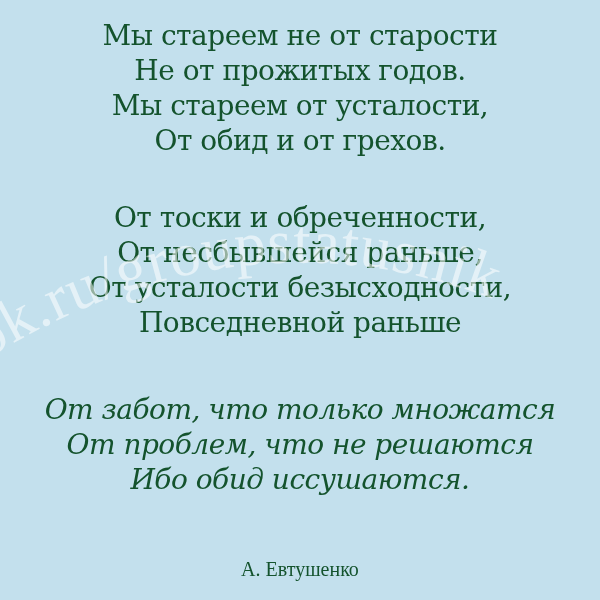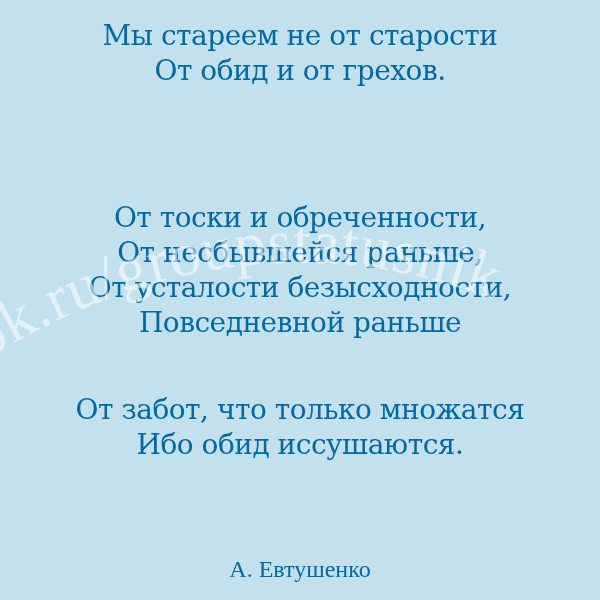--- a/index.html
+++ b/index.html
@@ -3,45 +3,45 @@
 <meta charset="utf-8">
 <style>
   html, body { margin: 0; padding: 0; }
   .poster {
     position: relative;
     width: 600px;
     height: 600px;
     background: #c3e0ed;
     overflow: hidden;
     font-family: "DejaVu Serif", "Liberation Serif", serif;
-    color: #0369a1;
+    color: #14532d;
   }
   .stanza {
     position: absolute;
     left: 0;
     right: 0;
     text-align: center;
   }
   .stanza-1 { top: 18px; }
   .stanza-2 { top: 200px; }
-  .stanza-3 { top: 392px; }
+  .stanza-3 { top: 392px; font-style: italic; }
   .line {
     font-size: 28px;
     line-height: 35px;
     letter-spacing: -0.5px;
     white-space: nowrap;
   }
   .author {
     position: absolute;
     left: 0;
     right: 0;
     top: 554px;
     text-align: center;
     font-family: "Liberation Serif", serif;
-    font-size: 24px;
+    font-size: 20px;
     line-height: 30px;
   }
   .watermark-svg {
     position: absolute;
     inset: 0;
     pointer-events: none;
     z-index: 2;
   }
   .watermark-text {
     font-family: "Liberation Serif", serif;
@@ -54,32 +54,35 @@
 </style>
 </head>
 <body>
 
 <div class="poster">
 
   <div class="content">
 
     <div class="stanza stanza-1">
       <div class="line">Мы стареем не от старости</div>
+      <div class="line">Не от прожитых годов.</div>
+      <div class="line">Мы стареем от усталости,</div>
       <div class="line">От обид и от грехов.</div>
     </div>
 
     <div class="stanza stanza-2">
       <div class="line">От тоски и обреченности,</div>
       <div class="line">От несбывшейся раньше,</div>
       <div class="line">От усталости безысходности,</div>
       <div class="line">Повседневной раньше</div>
     </div>
 
     <div class="stanza stanza-3">
       <div class="line">От забот, что только множатся</div>
+      <div class="line">От проблем, что не решаются</div>
       <div class="line">Ибо обид иссушаются.</div>
     </div>
 
     <div class="author">А. Евтушенко</div>
 
   </div>
 
   <svg class="watermark-svg" width="600" height="600" viewBox="0 0 600 600" aria-hidden="true">
     <defs>
       <path id="wm-arc" d="M -15 360 Q 300 165 615 360" fill="none"></path>

